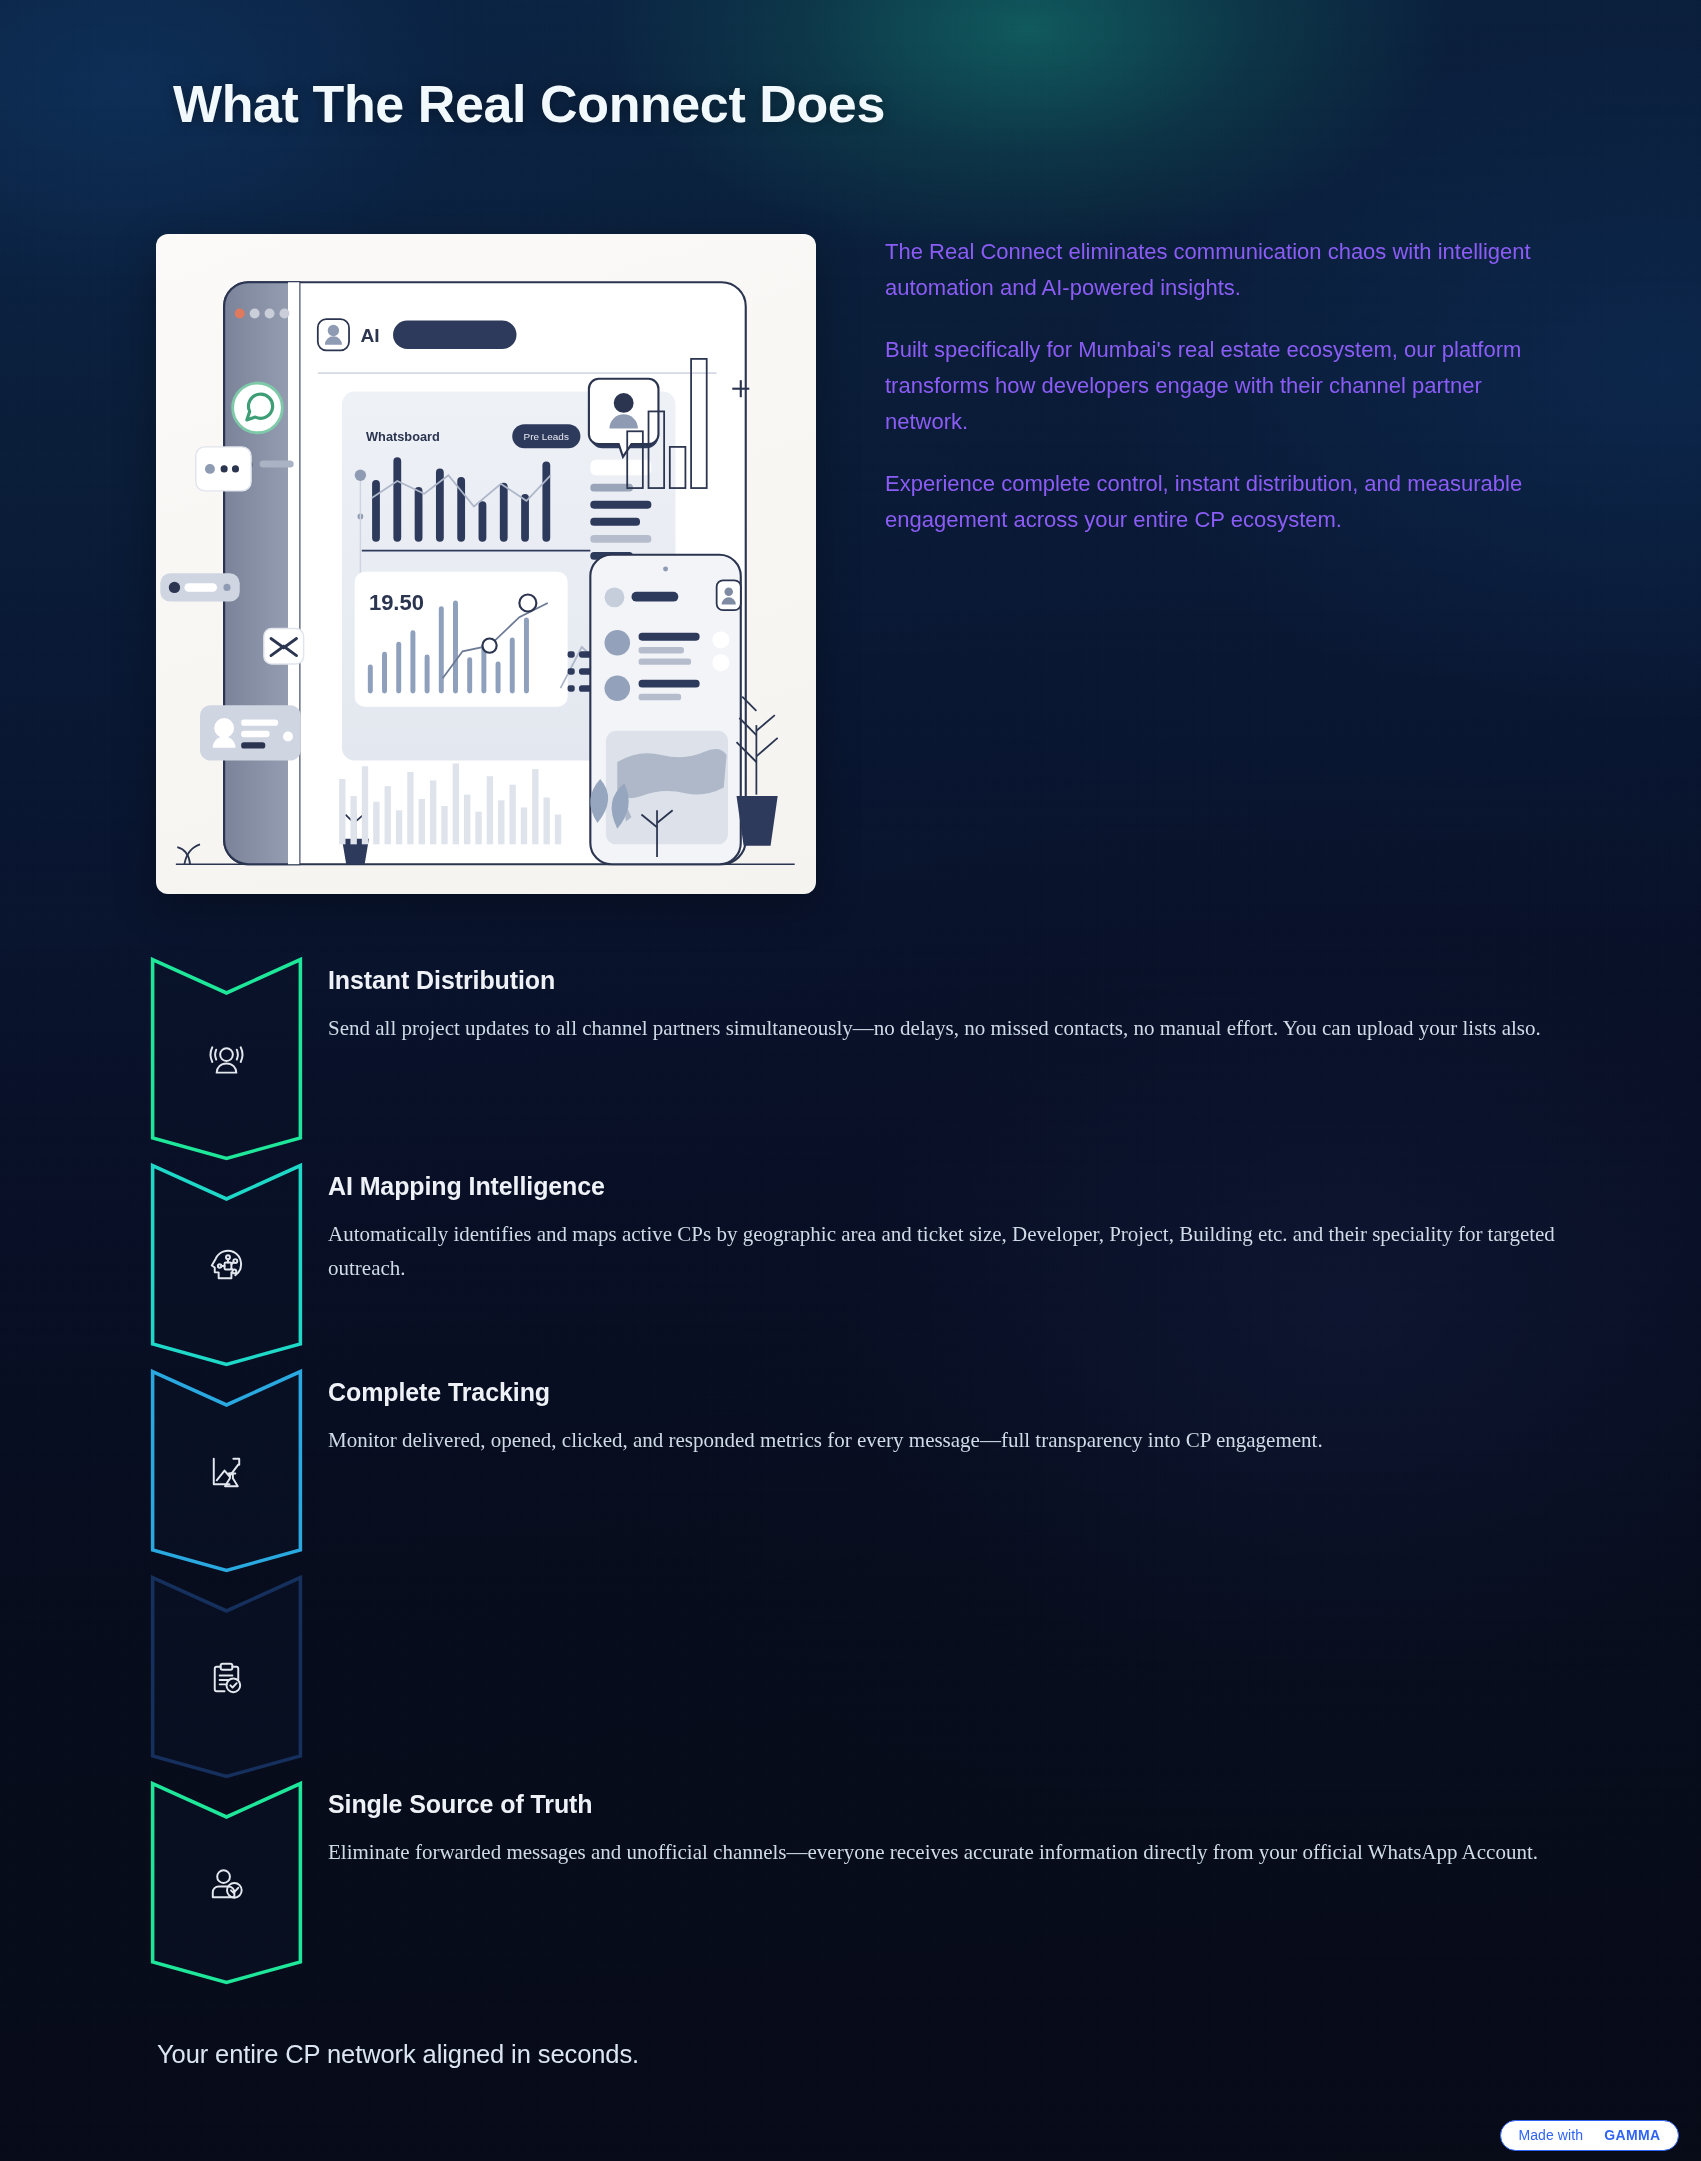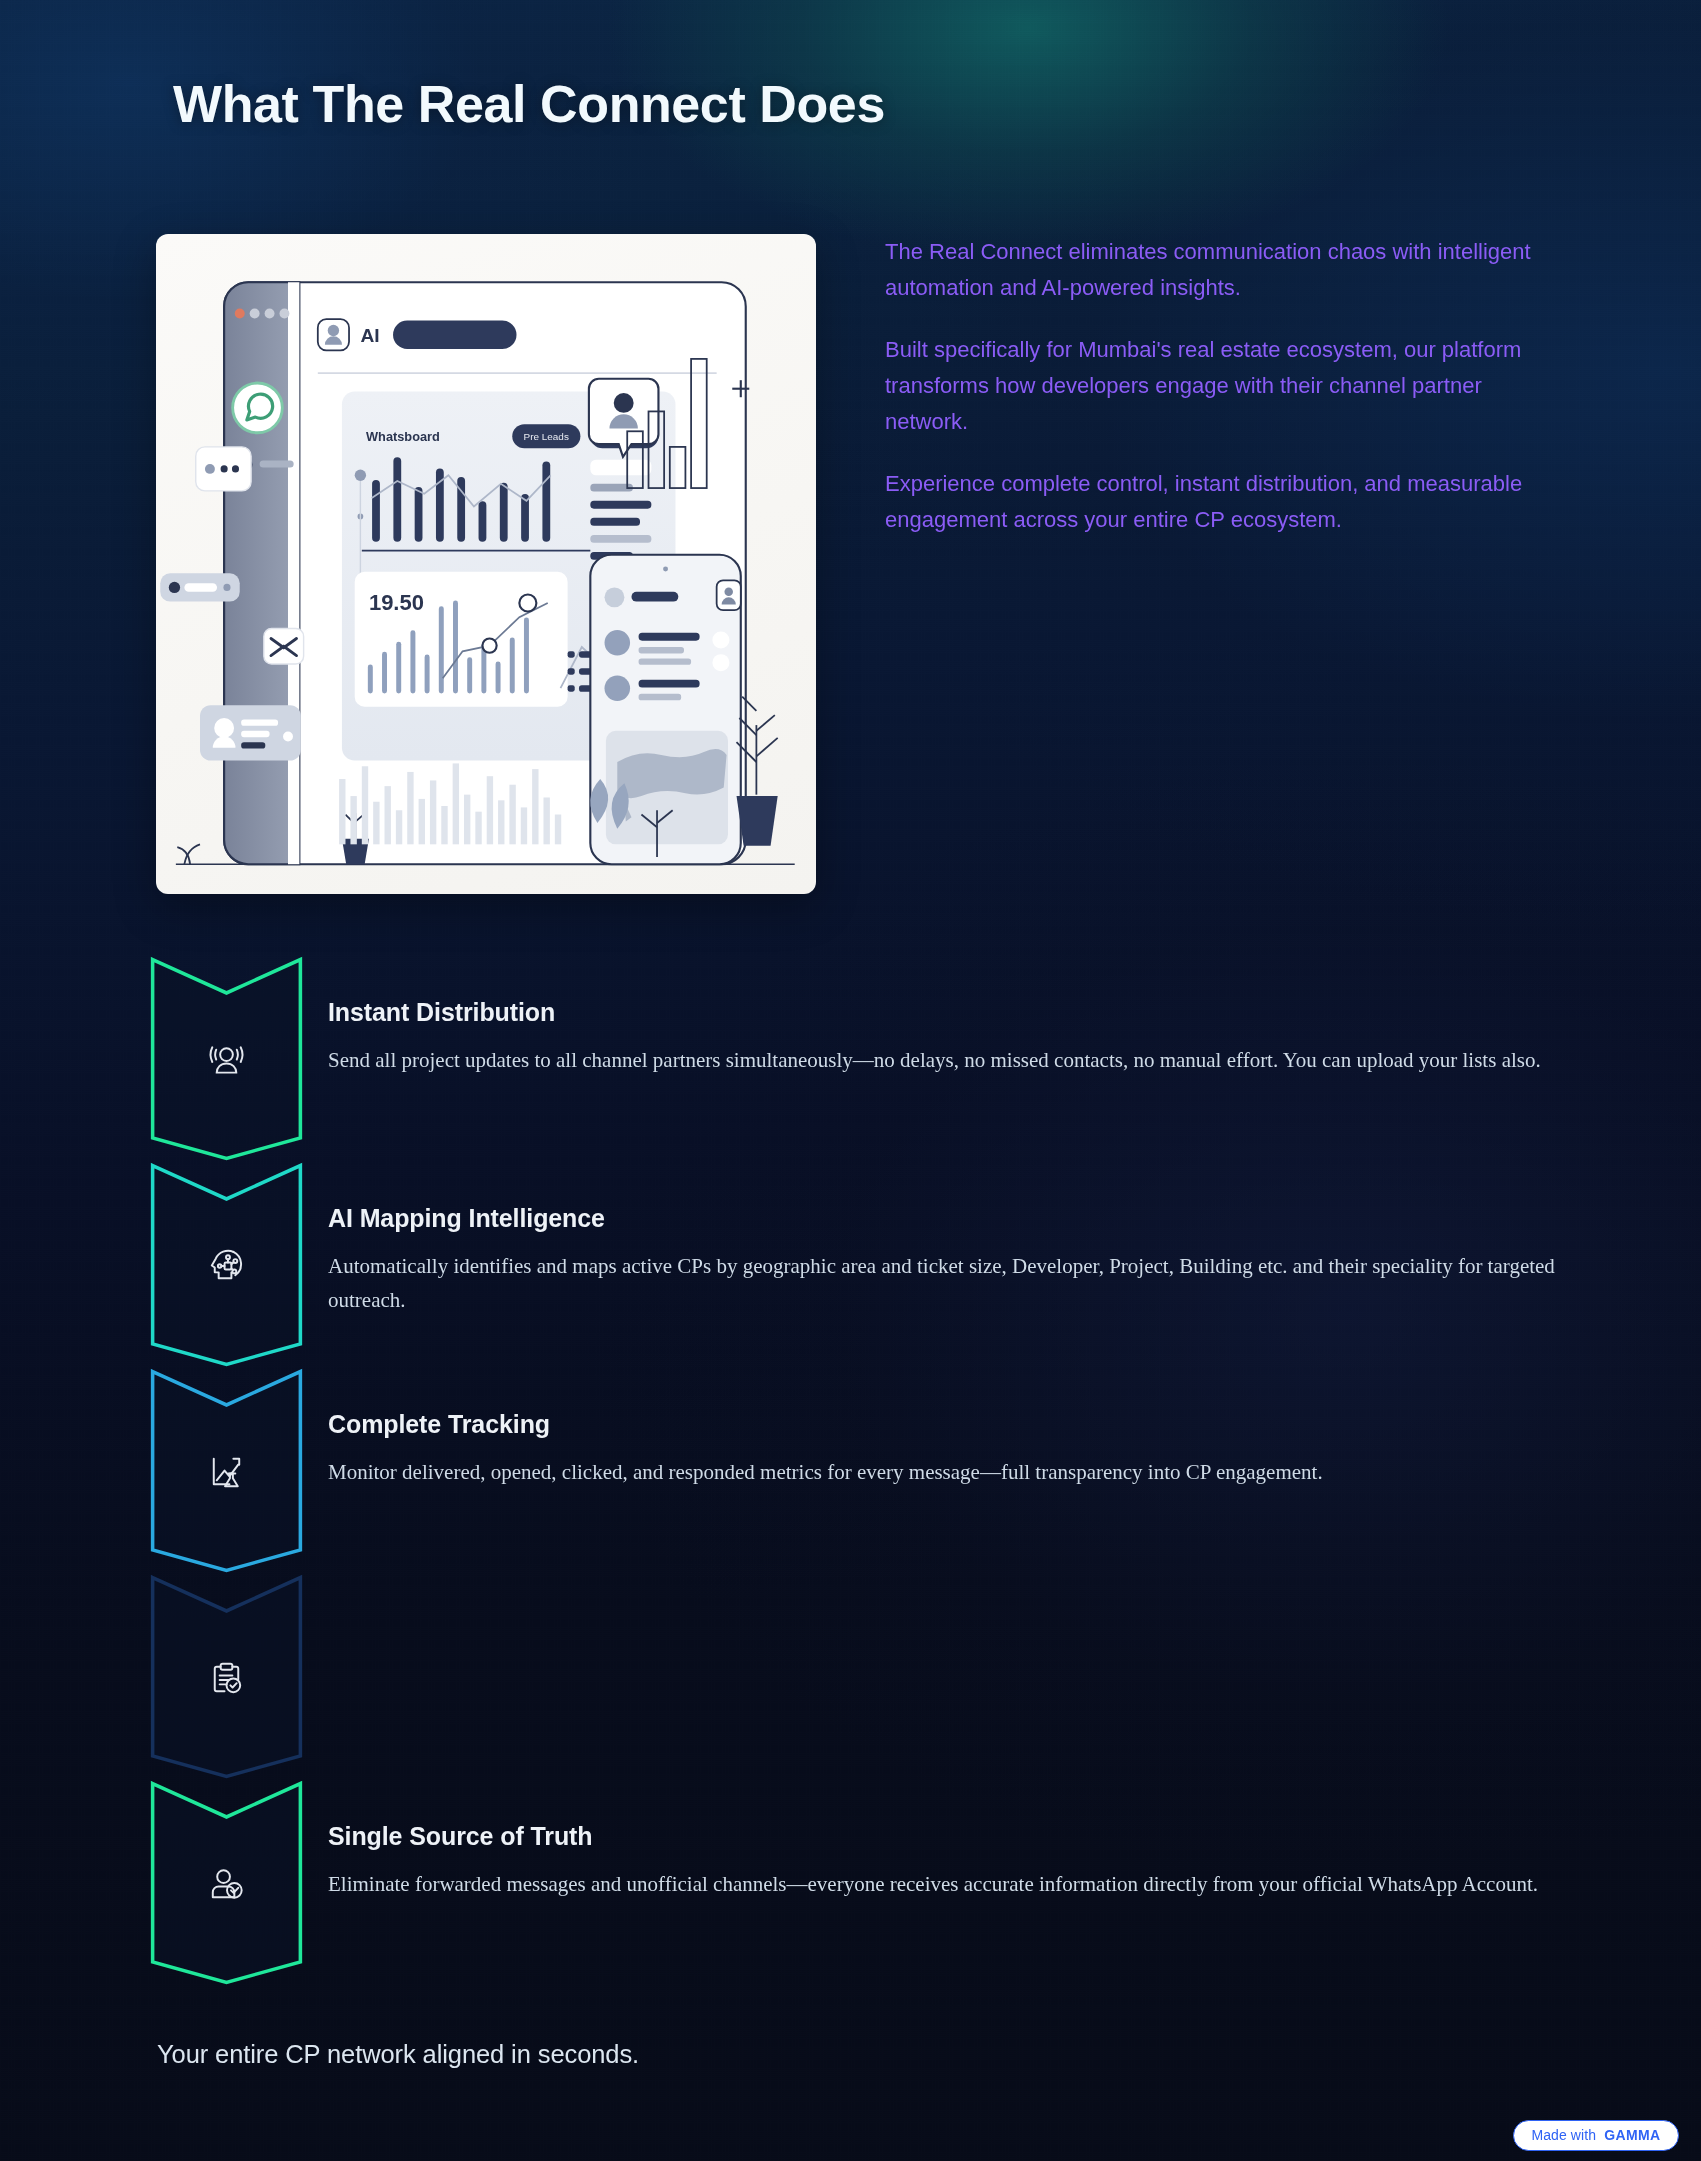--- a/index.html
+++ b/index.html
@@ -54,32 +54,32 @@
 
   
   .features { position:absolute; left:149px; top:956px; width:1425px; }
   .feature { position:relative; height:206px; }
   .badge-wrap { position:absolute; left:0; top:0; width:155px; height:206px; }
   .badge-svg { position:absolute; left:0; top:0; width:155px; height:206px; overflow:visible; }
   .badge-icon { position:absolute; left:0; top:0; width:155px; height:206px;
                 display:flex; align-items:center; justify-content:center; }
   .badge-icon svg { width:47px; height:47px; }
 
-  .feat-text { position:absolute; left:179px; top:10px; width:1234px;margin-top:32px; }
+  .feat-text { position:absolute; left:179px; top:10px; width:1234px; }
   .feat-title { font-size:25px; font-weight:bold; color:#eef2f7; letter-spacing:-0.1px; }
   .feat-desc { margin-top:15.6px; font-size:21px; line-height:1.62; color:#cfdbe7;font-family:Liberation Serif, serif; }
 
   .tagline {
     position:absolute; left:157px; top:2040px;
     font-size:25.5px; color:#dce6f0; letter-spacing:-0.1px;
   }
 
   .gamma-badge {
     position:absolute; right:23.4px; bottom:10px;
-    display:flex; align-items:center; gap:8px;
+    display:flex; align-items:center; gap:21px;
     background:#ffffff; border:1.4px solid #2f63f5;
     border-radius:708px; padding:6.4px 17px 7px 17px;
     font-size:14px; color:#2f63f5; letter-spacing:0.1px;
   }
   .gamma-word { font-weight:bold; letter-spacing:0.4px; }
 </style>
 </head>
 <body>
 
 <div id="bg"></div>

